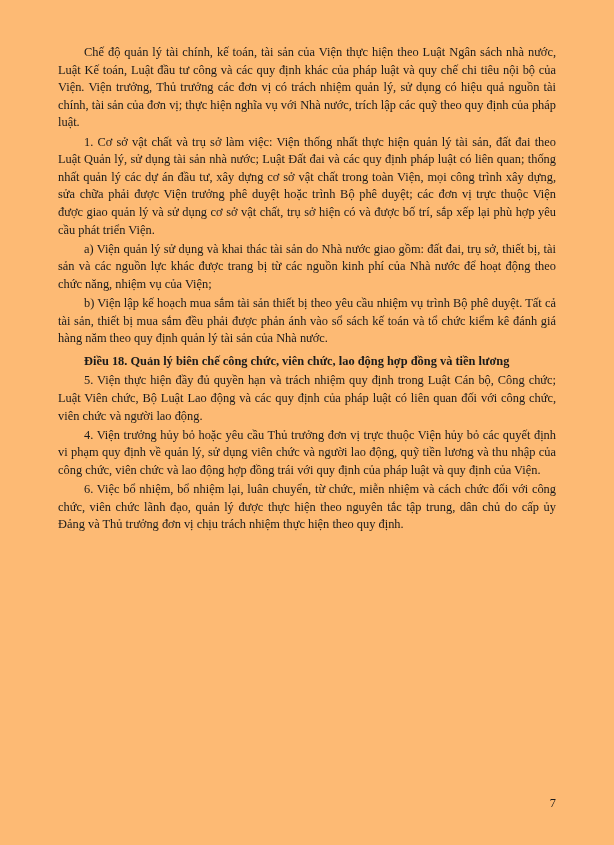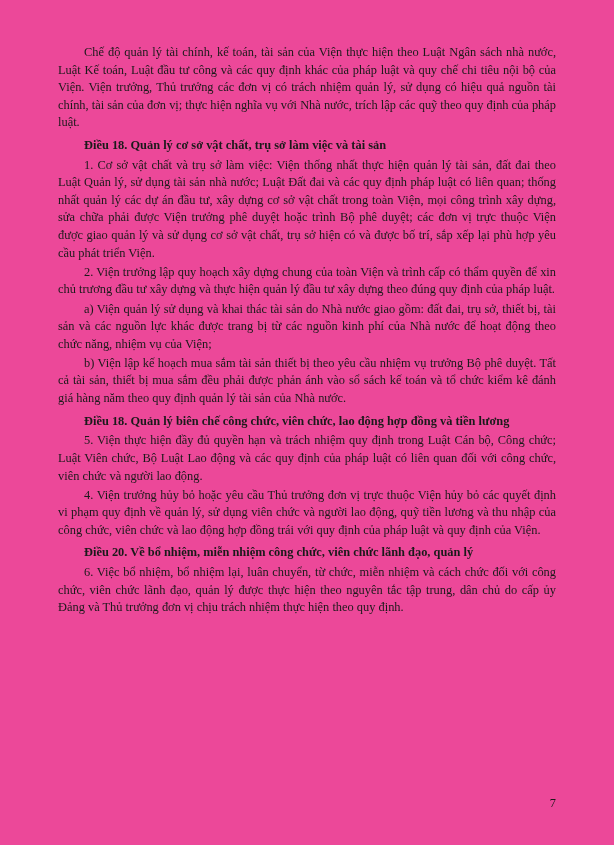--- a/index.html
+++ b/index.html
@@ -14,21 +14,21 @@
     color: #1a1a1a;
     position: relative;
     overflow: hidden;
   }
   .page {
     position: relative;
     width: 614px;
     height: 845px;
     box-sizing: border-box;
     padding: 44px 58px 30px 58px;
-    background: #ec4899;
+    background: #fdba74;
   }
   .doc-body {
     font-size: 12.4px;
     line-height: 1.42;
     text-align: justify;
     text-justify: inter-word;
   }
   p {
     margin: 0 0 1.5px 0;
   }
@@ -49,25 +49,22 @@
     font-size: 12.4px;
     font-family: "Liberation Serif", "DejaVu Serif", serif;
   }
 </style>
 </head>
 <body>
 
 <div class="page">
   <div class="doc-body">
       <p class="para">Chế độ quản lý tài chính, kế toán, tài sản của Viện thực hiện theo Luật Ngân sách nhà nước, Luật Kế toán, Luật đầu tư công và các quy định khác của pháp luật và quy chế chi tiêu nội bộ của Viện. Viện trưởng, Thủ trưởng các đơn vị có trách nhiệm quản lý, sử dụng có hiệu quả nguồn tài chính, tài sản của đơn vị; thực hiện nghĩa vụ với Nhà nước, trích lập các quỹ theo quy định của pháp luật.</p>
-      <p class="heading">Điều 18. Quản lý cơ sở vật chất, trụ sở làm việc và tài sản</p>
       <p class="para">1. Cơ sở vật chất và trụ sở làm việc: Viện thống nhất thực hiện quản lý tài sản, đất đai theo Luật Quản lý, sử dụng tài sản nhà nước; Luật Đất đai và các quy định pháp luật có liên quan; thống nhất quản lý các dự án đầu tư, xây dựng cơ sở vật chất trong toàn Viện, mọi công trình xây dựng, sửa chữa phải được Viện trưởng phê duyệt hoặc trình Bộ phê duyệt; các đơn vị trực thuộc Viện được giao quản lý và sử dụng cơ sở vật chất, trụ sở hiện có và được bố trí, sắp xếp lại phù hợp yêu cầu phát triển Viện.</p>
-      <p class="para">2. Viện trưởng lập quy hoạch xây dựng chung của toàn Viện và trình cấp có thẩm quyền để xin chủ trương đầu tư xây dựng và thực hiện quản lý đầu tư xây dựng theo đúng quy định của pháp luật.</p>
       <p class="para">a) Viện quản lý sử dụng và khai thác tài sản do Nhà nước giao gồm: đất đai, trụ sở, thiết bị, tài sản và các nguồn lực khác được trang bị từ các nguồn kinh phí của Nhà nước để hoạt động theo chức năng, nhiệm vụ của Viện;</p>
-      <p class="para">b) Viện lập kế hoạch mua sắm tài sản thiết bị theo yêu cầu nhiệm vụ trưởng Bộ phê duyệt. Tất cả tài sản, thiết bị mua sắm đều phải được phản ánh vào sổ sách kế toán và tổ chức kiểm kê đánh giá hàng năm theo quy định quản lý tài sản của Nhà nước.</p>
+      <p class="para">b) Viện lập kế hoạch mua sắm tài sản thiết bị theo yêu cầu nhiệm vụ trình Bộ phê duyệt. Tất cả tài sản, thiết bị mua sắm đều phải được phản ánh vào sổ sách kế toán và tổ chức kiểm kê đánh giá hàng năm theo quy định quản lý tài sản của Nhà nước.</p>
       <p class="heading">Điều 18. Quản lý biên chế công chức, viên chức, lao động hợp đồng và tiền lương</p>
       <p class="para">5. Viện thực hiện đầy đủ quyền hạn và trách nhiệm quy định trong Luật Cán bộ, Công chức; Luật Viên chức, Bộ Luật Lao động và các quy định của pháp luật có liên quan đối với công chức, viên chức và người lao động.</p>
       <p class="para">4. Viện trưởng hủy bỏ hoặc yêu cầu Thủ trưởng đơn vị trực thuộc Viện hủy bỏ các quyết định vi phạm quy định về quản lý, sử dụng viên chức và người lao động, quỹ tiền lương và thu nhập của công chức, viên chức và lao động hợp đồng trái với quy định của pháp luật và quy định của Viện.</p>
-      <p class="heading">Điều 20. Về bổ nhiệm, miễn nhiệm công chức, viên chức lãnh đạo, quản lý</p>
       <p class="para">6. Việc bổ nhiệm, bổ nhiệm lại, luân chuyển, từ chức, miễn nhiệm và cách chức đối với công chức, viên chức lãnh đạo, quản lý được thực hiện theo nguyên tắc tập trung, dân chủ do cấp ủy Đảng và Thủ trưởng đơn vị chịu trách nhiệm thực hiện theo quy định.</p>
     </div>
   <div class="page-number">7</div>
 </div>
 
 </body></html>

